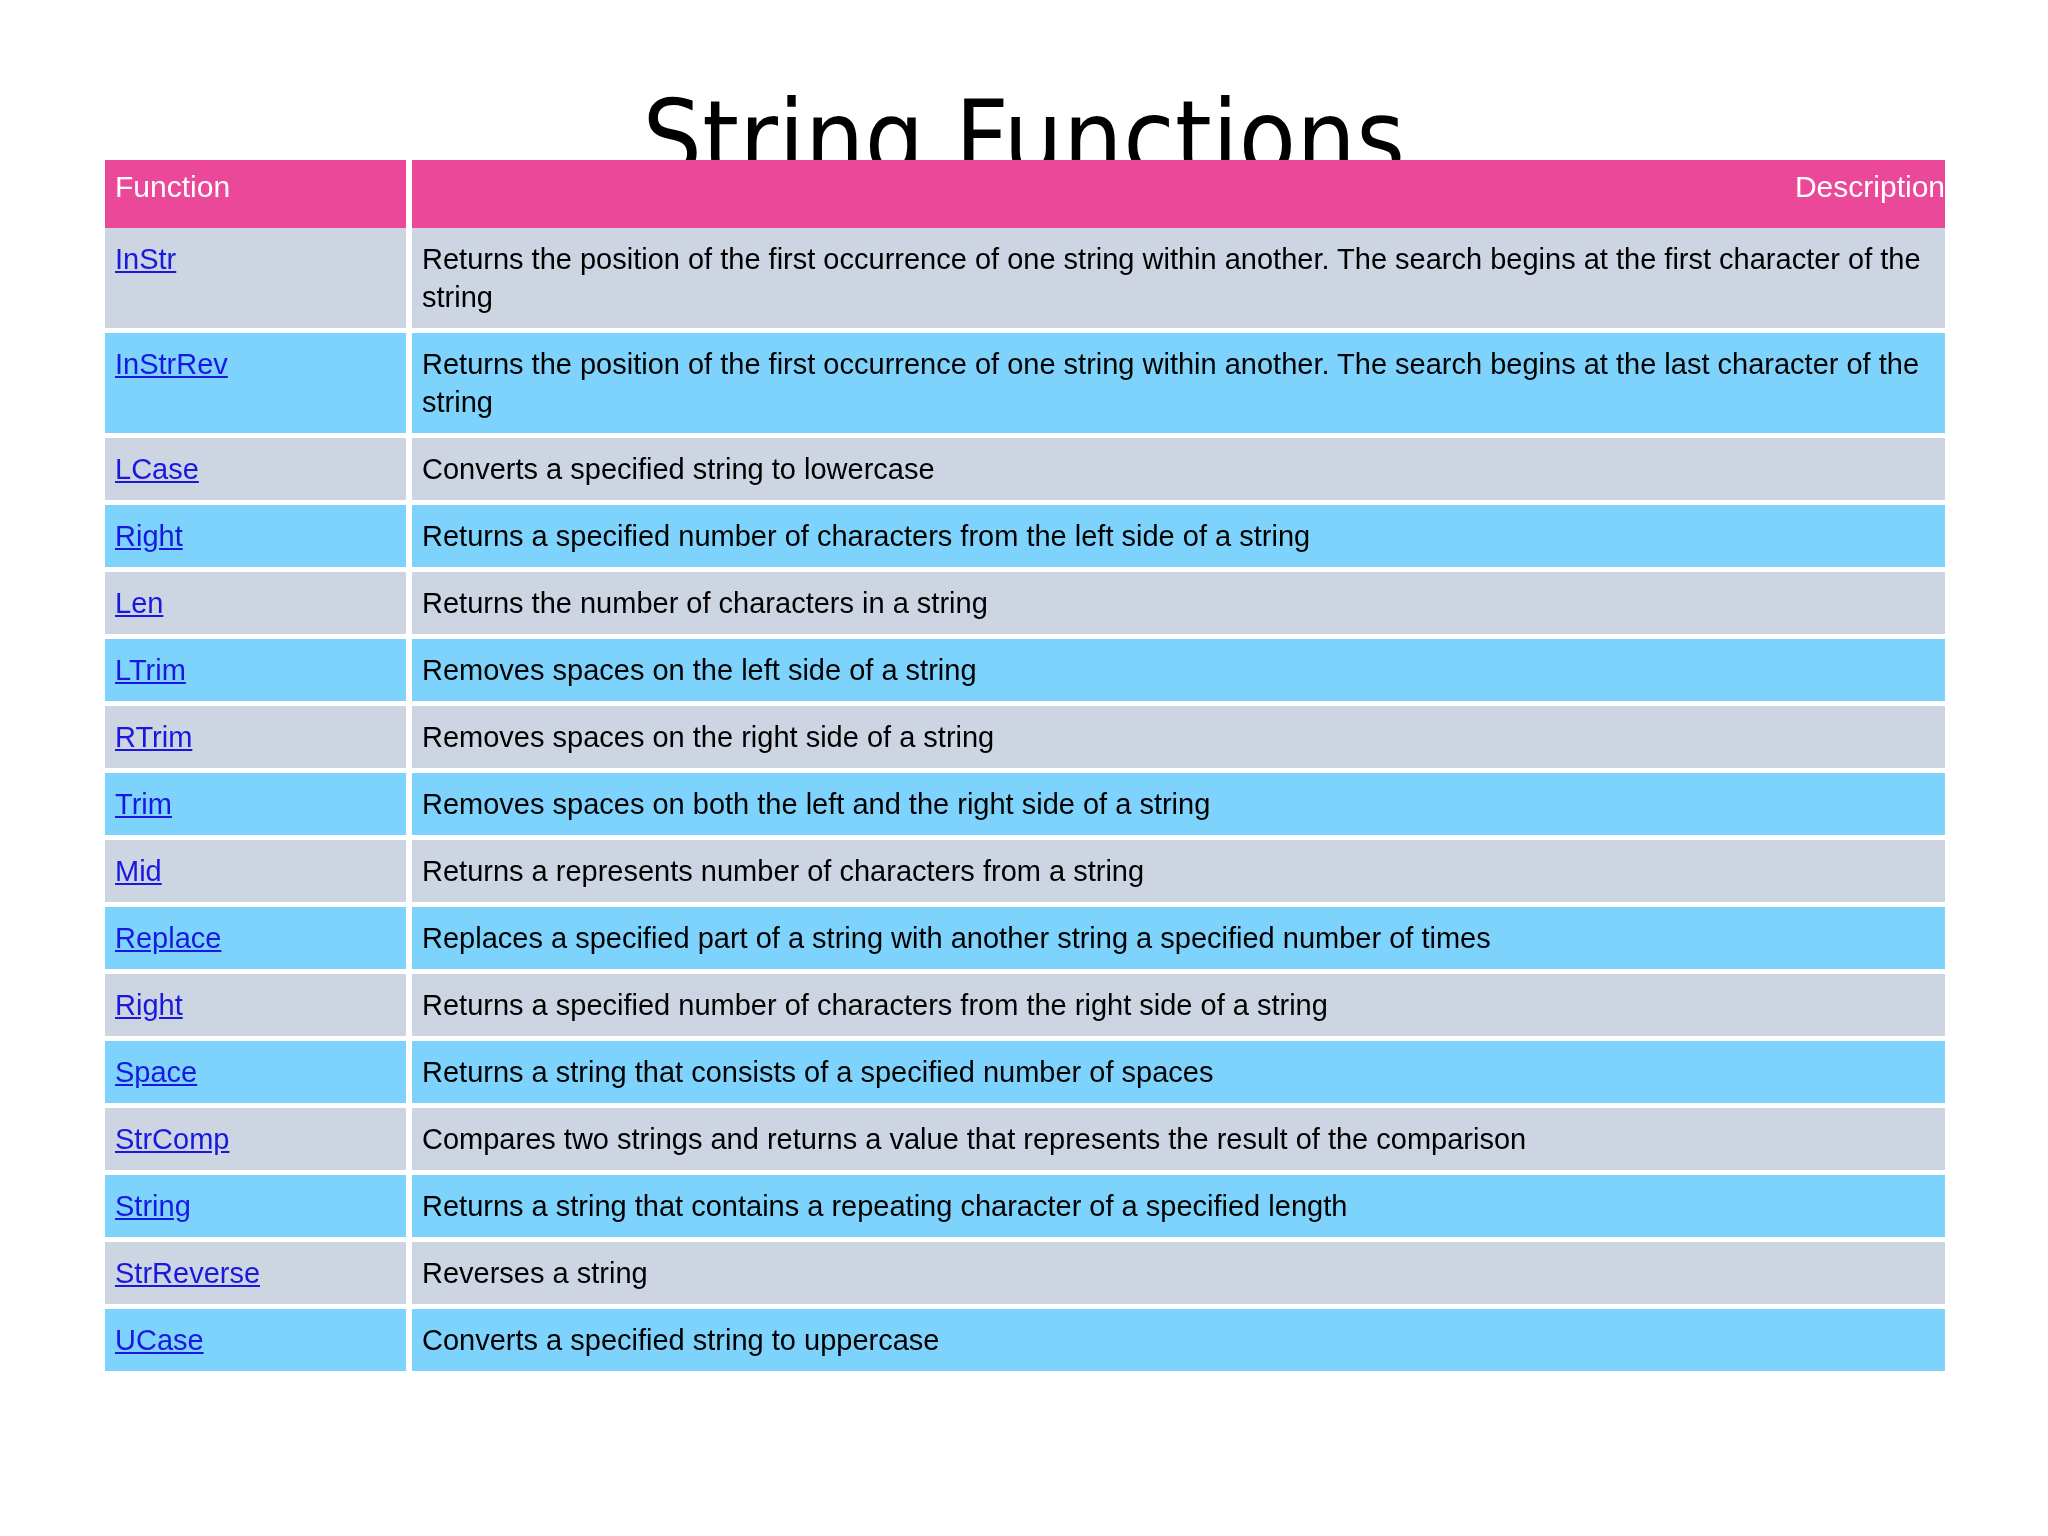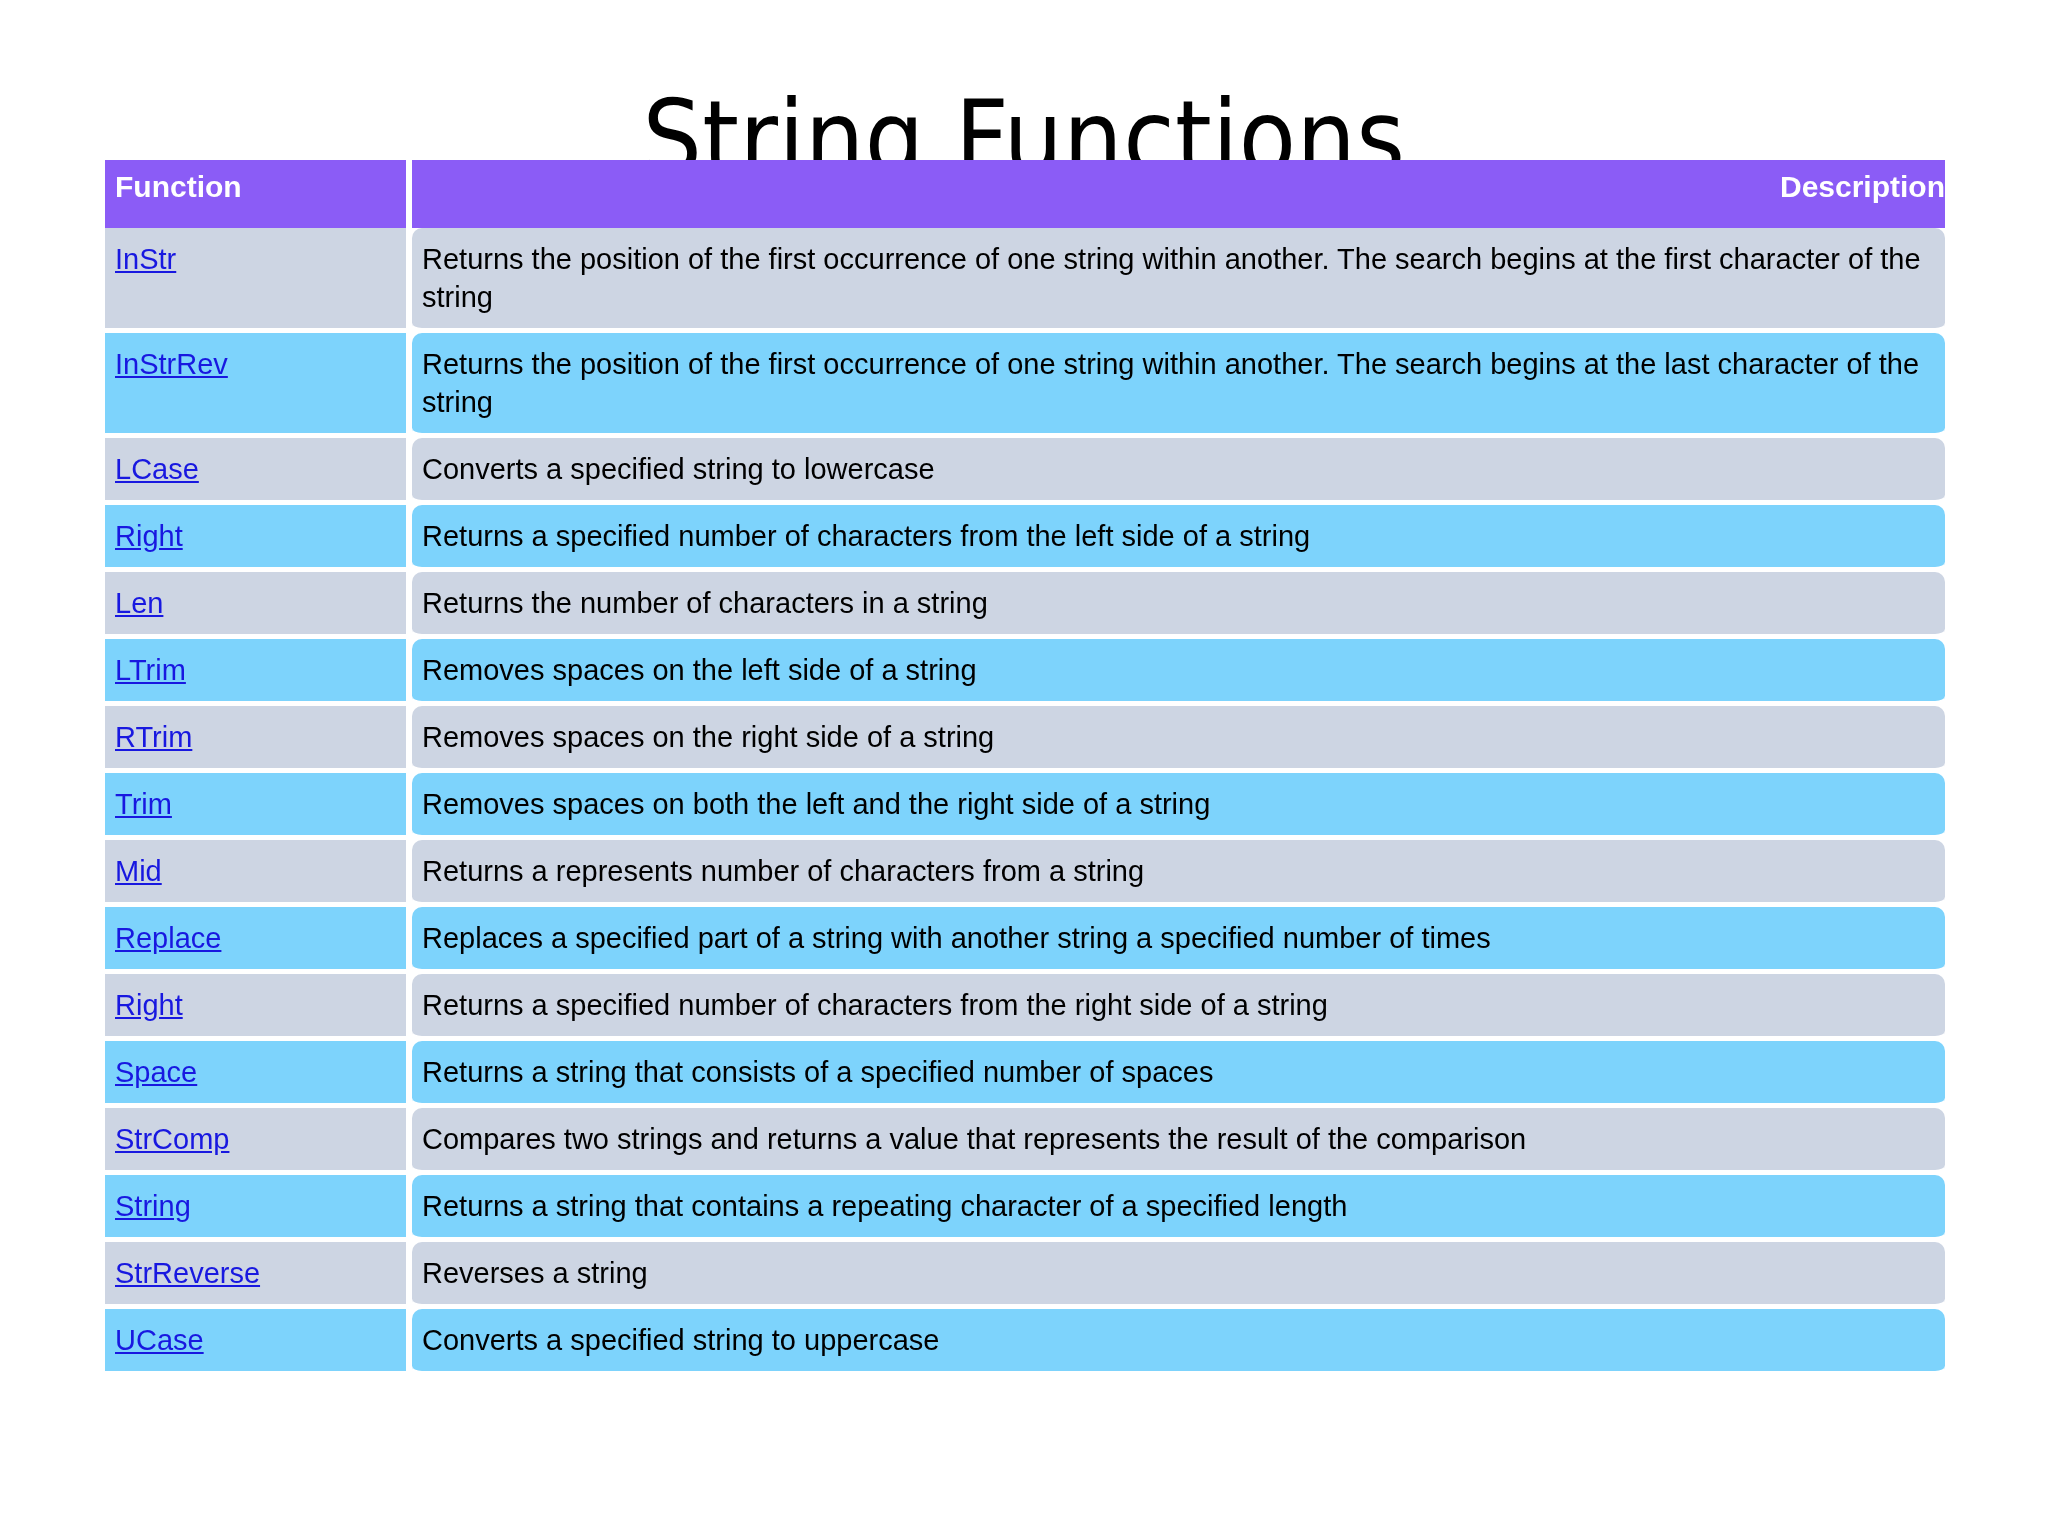--- a/index.html
+++ b/index.html
@@ -49,45 +49,45 @@
     width: 1840px;
     border-collapse: separate;
     border-spacing: 0;
     table-layout: fixed;
   }
 
   .fn-table col.col-fn    { width: 307px; }
   .fn-table col.col-desc  { width: 1533px; }
 
   .fn-table thead th {
-    background: #8b5cf6;
+    background: #ec4899;
     color: #ffffff;
     font-size: 30px;
-    font-weight: bold;
+    font-weight: normal;
     text-align: left;
     vertical-align: top;
     height: 68px;
     padding: 9px 0 0 10px;
     border-right: 6px solid #ffffff;
     box-sizing: border-box;
     line-height: 36px;
   }
   .fn-table thead th.last { border-right: none; text-align: right; }
 
   .fn-table tbody td {
     font-size: 29px;
     color: #000000;
     vertical-align: top;
     padding: 12px 8px 12px 10px;
     border-right: 6px solid #ffffff;
     border-bottom: 5px solid #ffffff;
     box-sizing: border-box;
     line-height: 38px;
   }
-  .fn-table tbody td.last { border-right: none; border-radius: 10px; }
+  .fn-table tbody td.last { border-right: none; }
 
   .fn-table tbody tr.stripe-dark td  { background: #CDD5E3; }
   .fn-table tbody tr.stripe-light td { background: #7dd3fc; }
 
   .fn-link {
     color: #1818E0;
     text-decoration: underline;
     font-size: 29px;
     cursor: pointer;
   }

